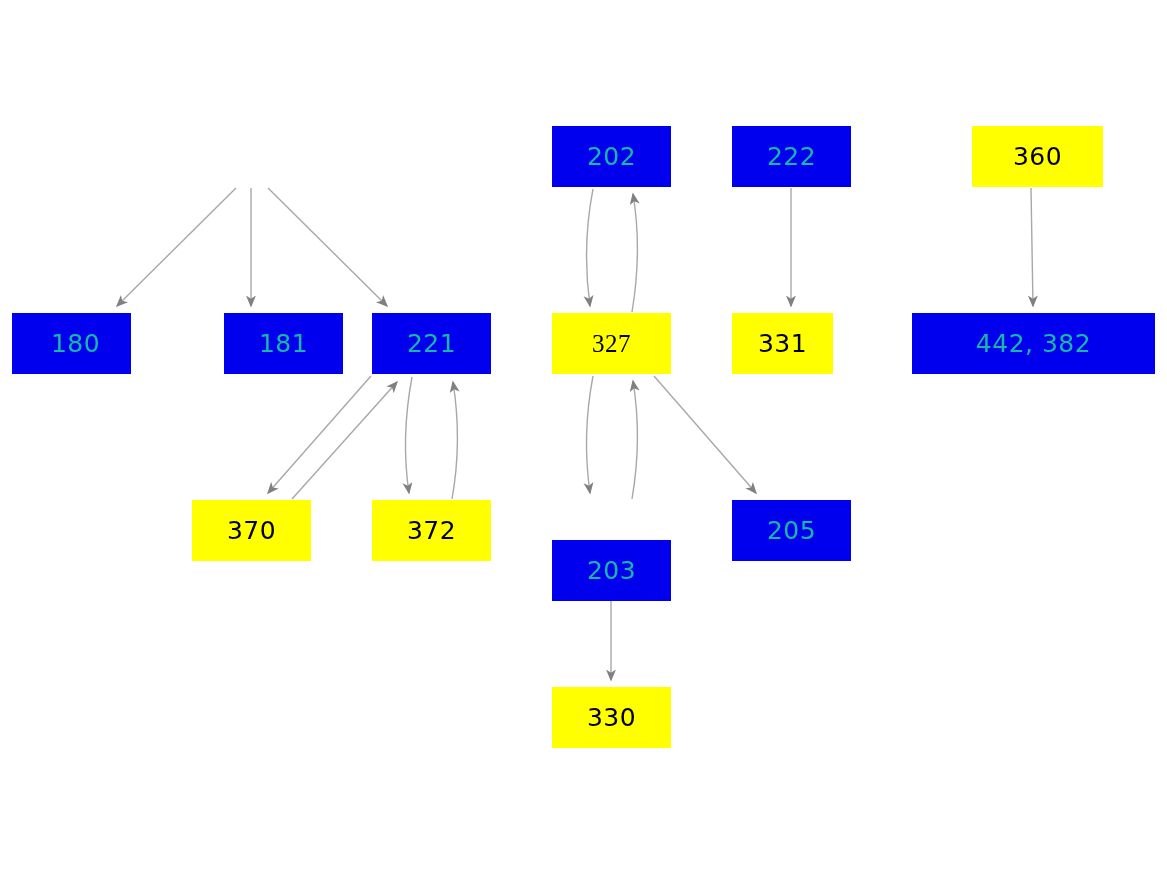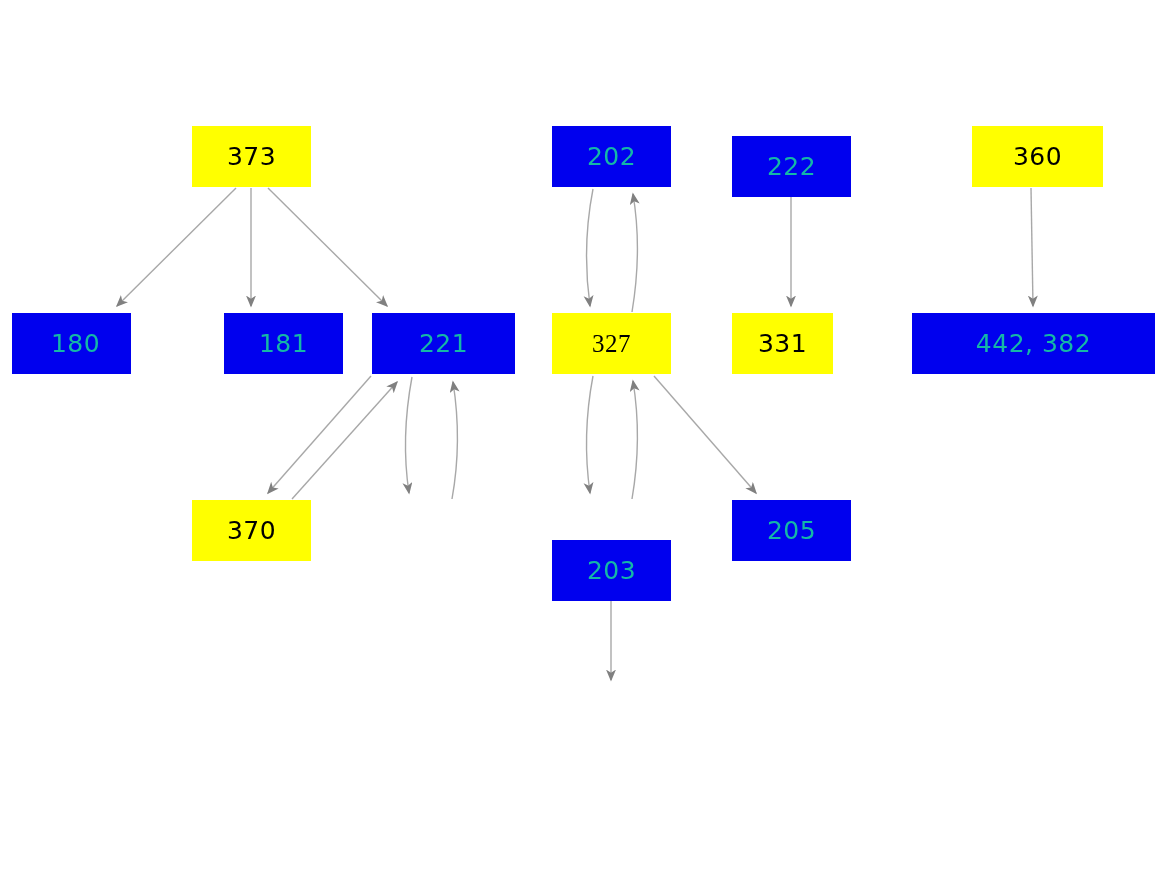--- a/index.html
+++ b/index.html
@@ -79,41 +79,42 @@
       <path d="M 654,376 L 756,493"></path>
 
       <path d="M 611,562 L 611,680"></path>
 
       <path d="M 791,188 L 791,306"></path>
 
       <path d="M 1031,188 L 1033,306"></path>
     </g>
   </svg>
 
-  <div class="node yellow" style="left:192px;top:126px;width:119px;height:61px;">373</div>
 
   <div class="node blue" style="left:12px;top:313px;width:119px;height:61px;padding-left:8px;">180</div>
 
   <div class="node blue" style="left:192px;top:313px;width:119px;height:61px;margin-left:32px;">181</div>
 
-  <div class="node blue" style="left:372px;top:313px;width:143px;height:61px;">221</div>
+  <div class="node blue" style="left:372px;top:313px;width:119px;height:61px;">221</div>
 
   <div class="node yellow" style="left:192px;top:500px;width:119px;height:61px;">370</div>
 
+  <div class="node yellow" style="left:372px;top:500px;width:119px;height:61px;">372</div>
 
   <div class="node blue" style="left:552px;top:126px;width:119px;height:61px;">202</div>
 
-  <div class="node blue" style="left:732px;top:126px;width:119px;height:61px;margin-top:10px;">222</div>
+  <div class="node blue" style="left:732px;top:126px;width:119px;height:61px;">222</div>
 
   <div class="node yellow" style="left:552px;top:313px;width:119px;height:61px;font-family:Liberation Serif, serif;">327</div>
 
   <div class="node yellow" style="left:732px;top:313px;width:101px;height:61px;">331</div>
 
   <div class="node blue" style="left:552px;top:500px;width:119px;height:61px;margin-top:40px;">203</div>
 
   <div class="node blue" style="left:732px;top:500px;width:119px;height:61px;">205</div>
 
+  <div class="node yellow" style="left:552px;top:687px;width:119px;height:61px;">330</div>
 
   <div class="node yellow" style="left:972px;top:126px;width:131px;height:61px;">360</div>
 
   <div class="node blue" style="left:912px;top:313px;width:243px;height:61px;">442, 382</div>
 
 </div>
 
 </body></html>

